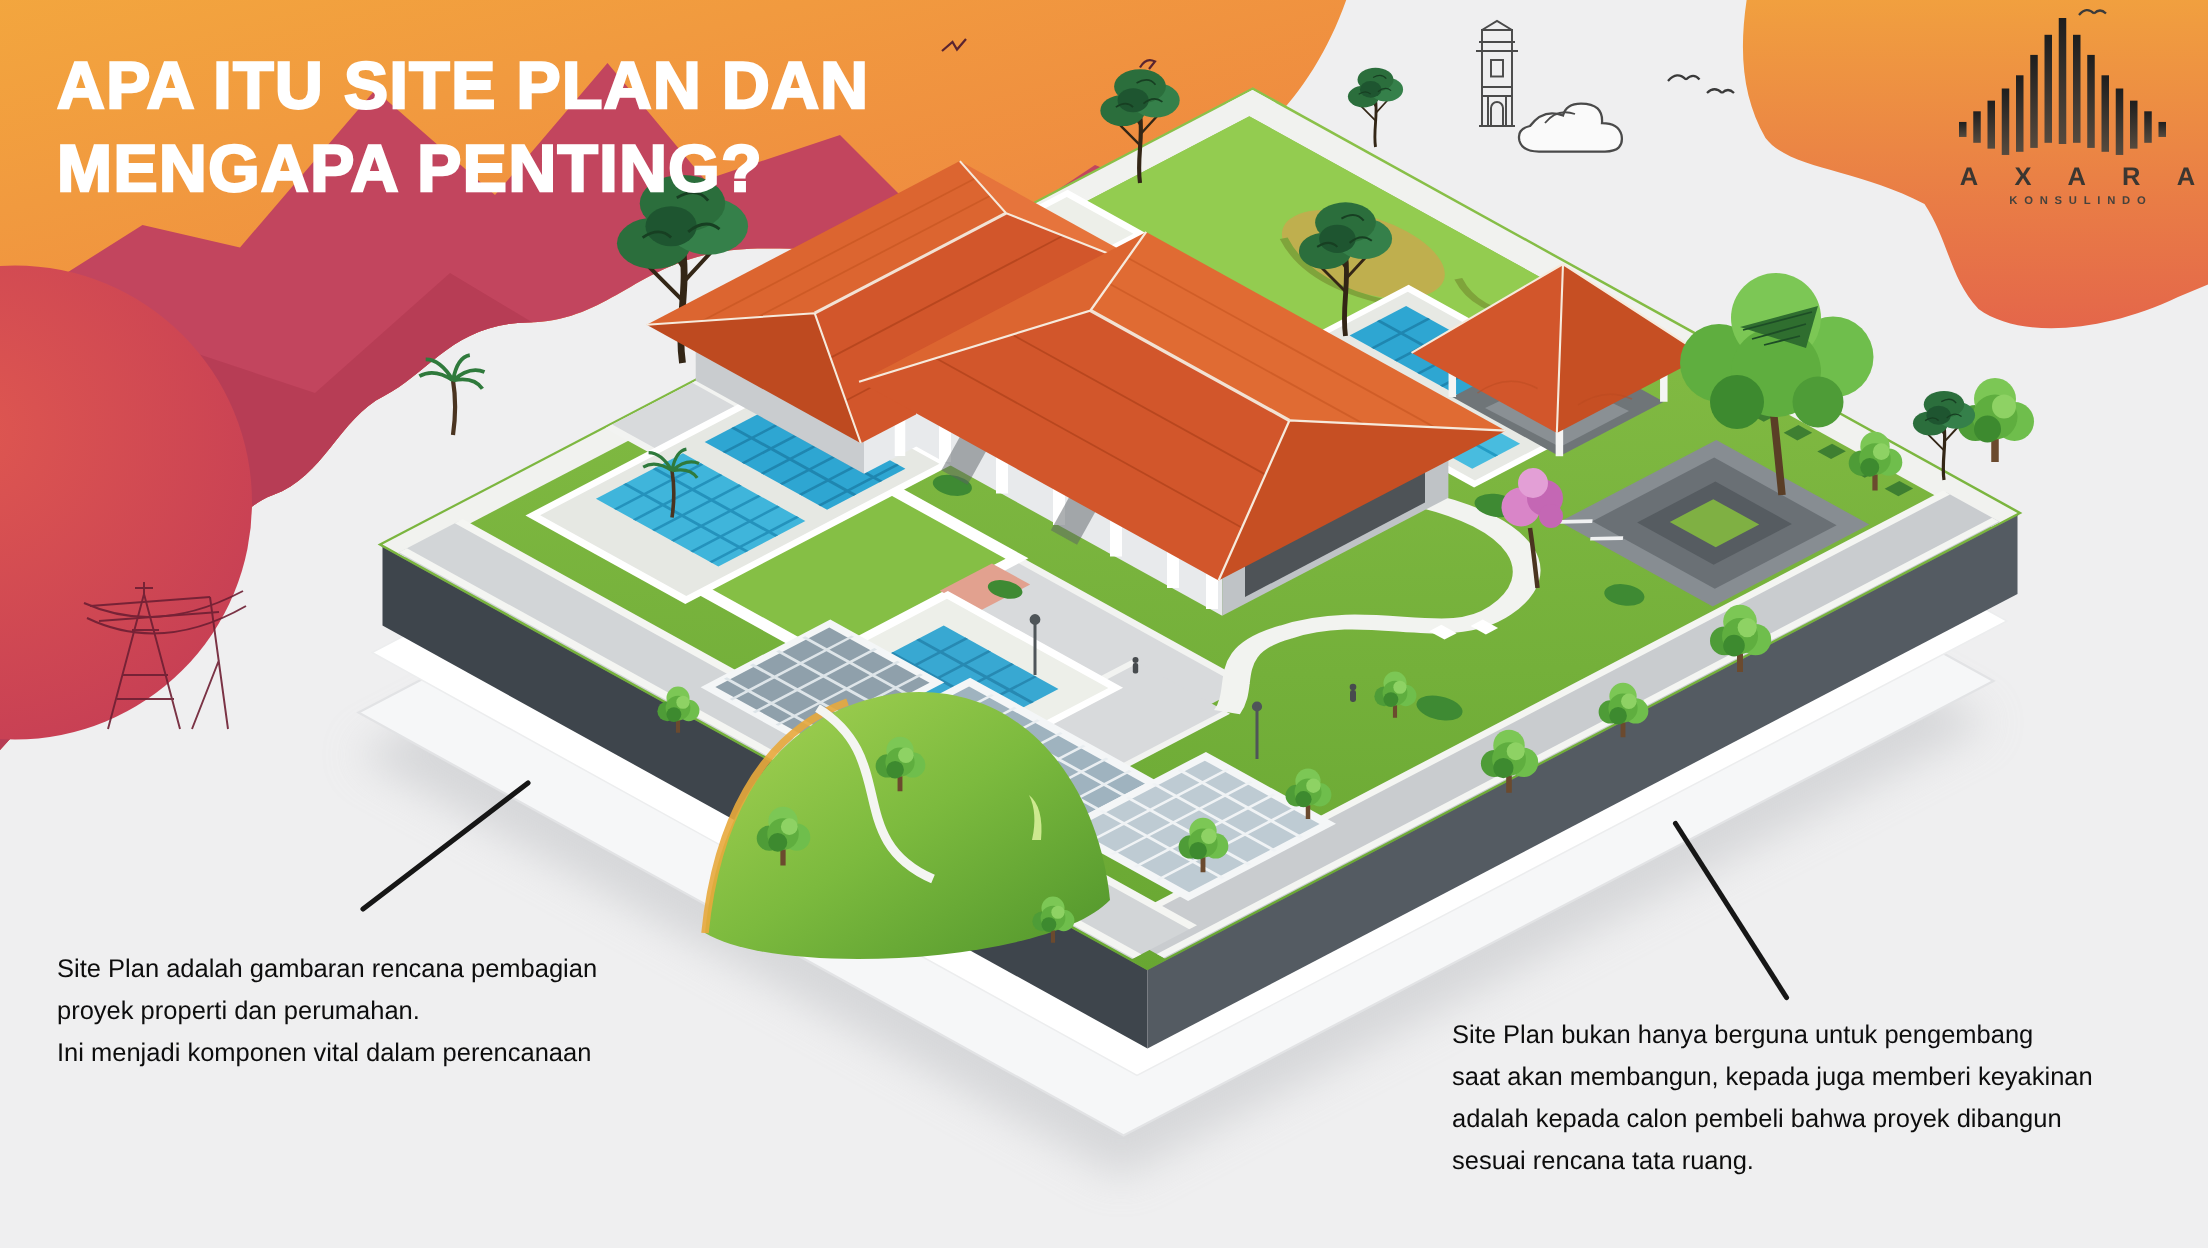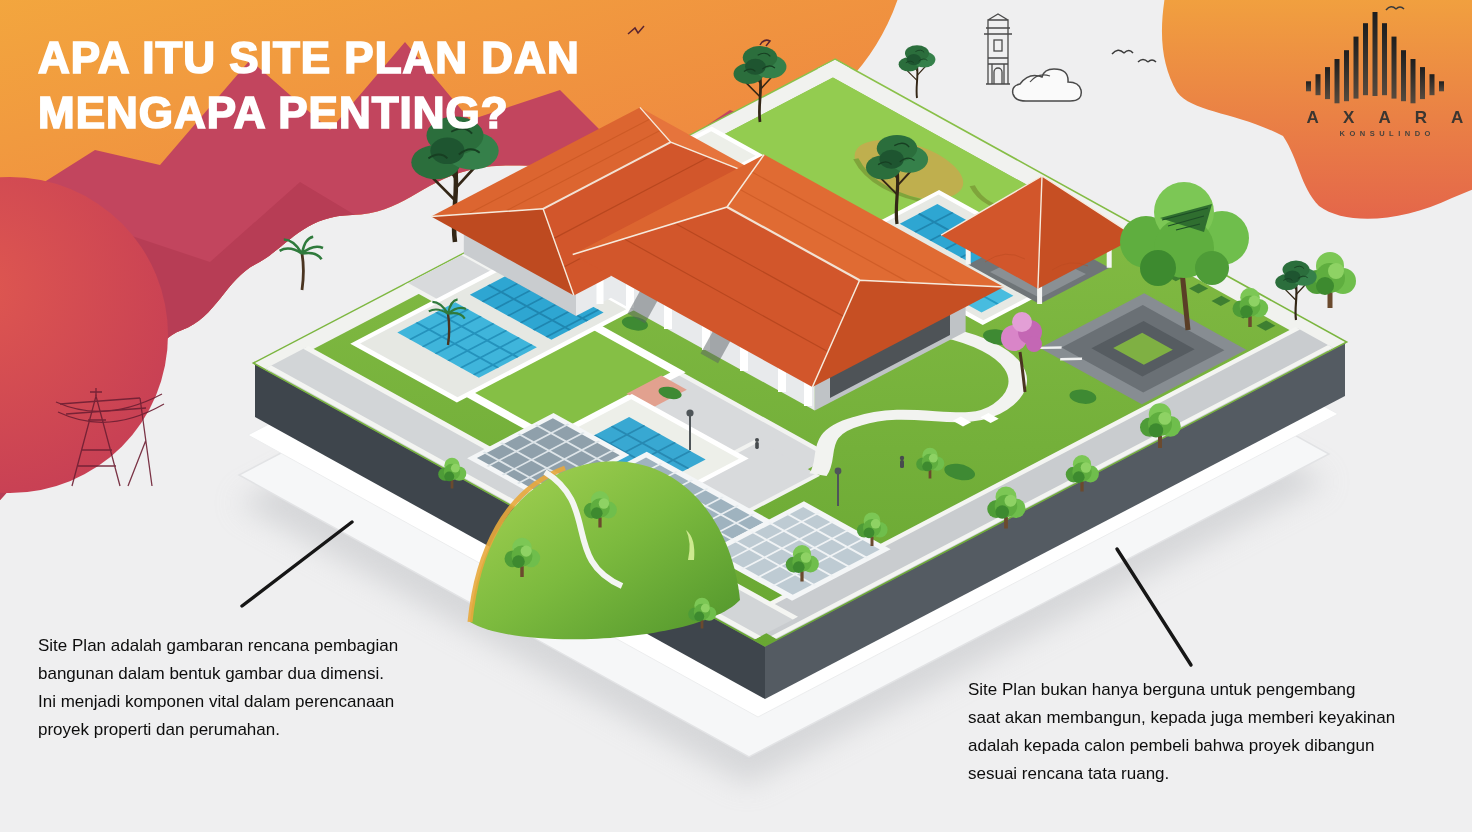--- a/index.html
+++ b/index.html
@@ -320,23 +320,22 @@
   </g>
 </svg>
 
 <div id="title" class="abs">
   <div>APA ITU SITE PLAN DAN</div>
   <div>MENGAPA PENTING?</div>
 </div>
 
 <div id="caption-left" class="abs caption">
   <div>Site Plan adalah gambaran rencana pembagian</div>
-  <div>bangunan dalam bentuk gambar dua dimensi.</div>
+  <div>proyek properti dan perumahan.</div>
   <div>Ini menjadi komponen vital dalam perencanaan</div>
-  <div>proyek properti dan perumahan.</div>
 </div>
 
 <div id="caption-right" class="abs caption">
   <div>Site Plan bukan hanya berguna untuk pengembang</div>
   <div>saat akan membangun, kepada juga memberi keyakinan</div>
   <div>adalah kepada calon pembeli bahwa proyek dibangun</div>
   <div>sesuai rencana tata ruang.</div>
 </div>
 
 <div id="logo" class="abs">

